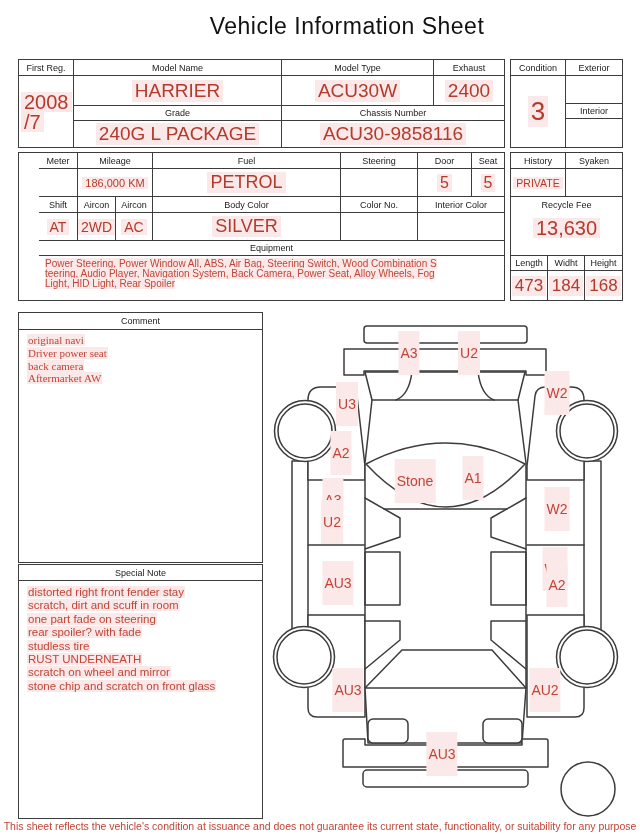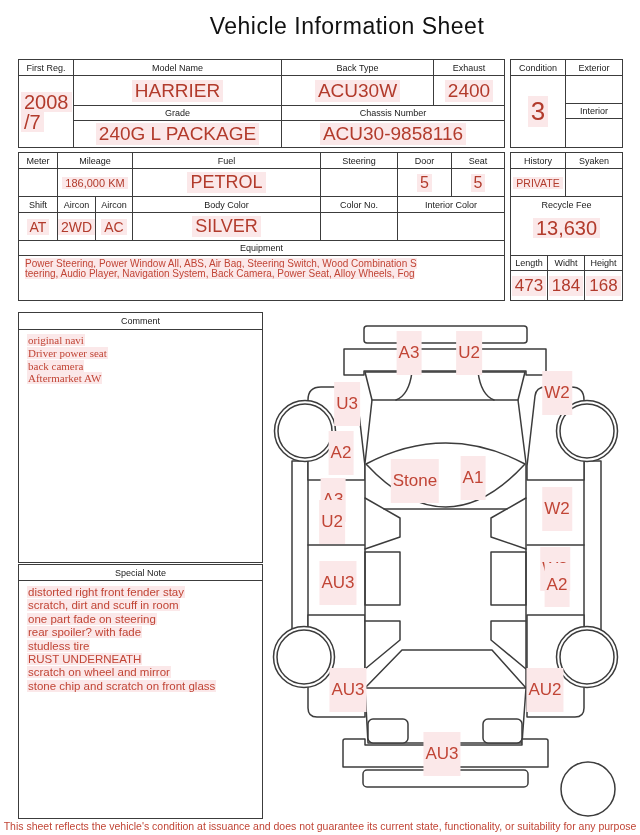--- a/index.html
+++ b/index.html
@@ -31,37 +31,37 @@
   .v11{font-size:11px;}
   .v10{font-size:10.5px;}
   .v26{font-size:26px;}
   .hdrstrip{height:17px;border-bottom:1px solid var(--line);display:flex;
             align-items:center;justify-content:center;font-size:9px;color:#1a1a1a;}
   .notes{padding:5px 8px;color:var(--red2);}
   .notes div{margin-bottom:1px;}
   .notes span{background:var(--pink);padding:0 1px;}
   .equip{display:block;padding:3px 6px;color:var(--red2);font-size:10px;line-height:10.2px;text-align:left;}
   .equip span{background:var(--pink);}
-  .dmg{position:absolute;transform:translate(-50%,-50%);font-size:17px;color:var(--red2);
+  .dmg{position:absolute;transform:translate(-50%,-50%);font-size:14px;color:var(--red2);
        background:var(--pink);padding:16px 2px;line-height:12px;white-space:nowrap;}
   .footer{position:absolute;left:0;top:820px;width:640px;text-align:center;
           font-size:10.5px;color:var(--red2);}
   svg{position:absolute;left:0;top:0;}
 </style>
 </head>
 <body>
 
 <div class="page">
 
   <div class="title">Vehicle Information Sheet</div>
 
   <div class="box grid" style="left:18px;top:59px;width:487px;height:89px;grid-template-columns:55px 208px 152px 1fr;grid-template-rows:16px 30px 15px 1fr;">
     <div class="cell lbl br bb" style="grid-area:1/1">First Reg.</div>
     <div class="cell lbl br bb" style="grid-area:1/2">Model Name</div>
-    <div class="cell lbl br bb" style="grid-area:1/3">Back Type</div>
+    <div class="cell lbl br bb" style="grid-area:1/3">Model Type</div>
     <div class="cell lbl bb" style="grid-area:1/4">Exhaust</div>
 
     <div class="cell col br red" style="grid-area:2/1/5/2;align-items:flex-start;padding-left:2px;">
       <span class="hl v20">2008</span>
       <span class="hl v20">/7</span>
     </div>
     <div class="cell br bb red" style="grid-area:2/2">
         <span class="hl v19">HARRIER</span>
       </div>
     <div class="cell br bb red" style="grid-area:2/3">
@@ -86,21 +86,21 @@
     <div class="cell lbl br bb" style="grid-area:1/1">Condition</div>
     <div class="cell lbl bb" style="grid-area:1/2">Exterior</div>
     <div class="cell br red" style="grid-area:2/1/5/2">
         <span class="hl v26">3</span>
       </div>
     <div class="cell bb" style="grid-area:2/2"></div>
     <div class="cell lbl bb" style="grid-area:3/2">Interior</div>
     <div class="cell" style="grid-area:4/2"></div>
   </div>
 
-  <div class="box grid" style="left:18px;top:152px;width:487px;height:149px;grid-template-columns:39px 38px 37px 188px 77px 54px 1fr;grid-template-rows:16px 28px 16px 28px 15px 1fr;">
+  <div class="box grid" style="left:18px;top:152px;width:487px;height:149px;grid-template-columns:39px 38px 37px 188px 77px 54px 1fr;grid-template-rows:16px 28px 16px 28px 15px 1fr;padding-left:20px;">
     <div class="cell lbl br bb" style="grid-area:1/1">Meter</div>
     <div class="cell lbl br bb" style="grid-area:1/2/2/4">Mileage</div>
     <div class="cell lbl br bb" style="grid-area:1/4">Fuel</div>
     <div class="cell lbl br bb" style="grid-area:1/5">Steering</div>
     <div class="cell lbl br bb" style="grid-area:1/6">Door</div>
     <div class="cell lbl bb" style="grid-area:1/7">Seat</div>
 
     <div class="cell br bb" style="grid-area:2/1"></div>
     <div class="cell br bb red" style="grid-area:2/2/3/4">
         <span class="hl v11">186,000 KM</span>
@@ -135,20 +135,21 @@
     <div class="cell br bb red" style="grid-area:4/4">
         <span class="hl v18">SILVER</span>
       </div>
     <div class="cell br bb" style="grid-area:4/5"></div>
     <div class="cell bb" style="grid-area:4/6/5/8"></div>
 
     <div class="cell lbl bb" style="grid-area:5/1/6/8">Equipment</div>
     <div class="equip" style="grid-area:6/1/7/8">
       <div><span>Power Steering, Power Window  All, ABS, Air Bag, Steering Switch, Wood Combination S</span></div>
       <div><span>teering, Audio Player, Navigation System, Back Camera, Power Seat, Alloy Wheels, Fog</span></div>
+      <div><span> Light, HID Light, Rear Spoiler</span></div>
     </div>
   </div>
 
   <div class="box grid" style="left:510px;top:152px;width:113px;height:149px;grid-template-columns:55px 1fr;grid-template-rows:16px 28px 59px 15px 1fr;">
     <div class="cell lbl br bb" style="grid-area:1/1">History</div>
     <div class="cell lbl bb" style="grid-area:1/2">Syaken</div>
     <div class="cell br bb red" style="grid-area:2/1">
         <span class="hl v10">PRIVATE</span>
       </div>
     <div class="cell bb" style="grid-area:2/2"></div>

